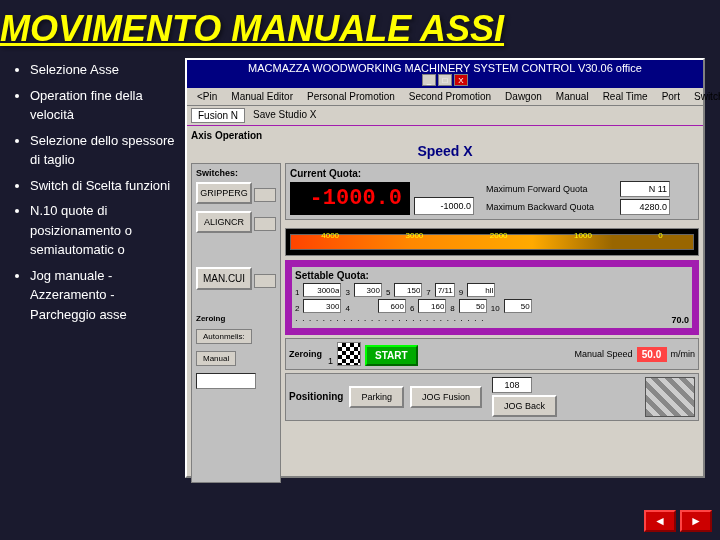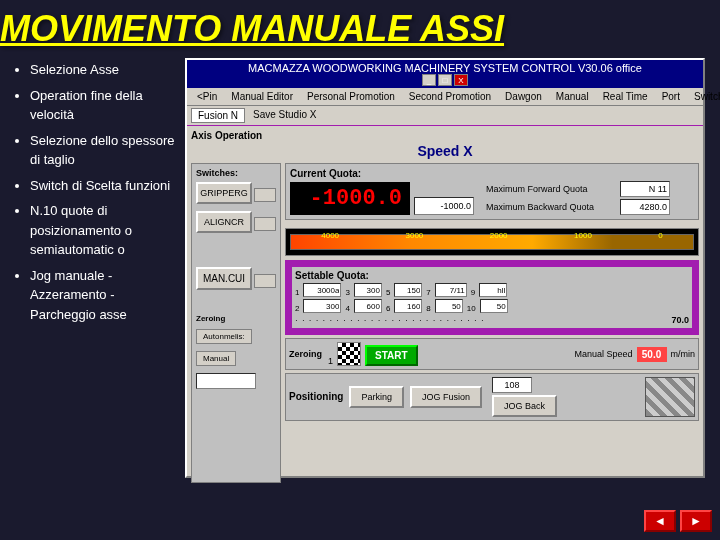--- a/index.html
+++ b/index.html
@@ -513,30 +513,30 @@
           <div class="section-label">Settable Quota:</div>
 
           <div class="row-flex" style="margin-bottom:2px;">
             <span class="tiny-label">1</span>
             <input type="text" class="tiny-input" style="width: 38px;" value="3000a">
             <span class="tiny-label">3</span>
             <input type="text" class="tiny-input" style="width: 28px;" value="300">
             <span class="tiny-label">5</span>
             <input type="text" class="tiny-input" style="width: 28px;" value="150">
             <span class="tiny-label">7</span>
-            <input type="text" class="tiny-input" style="width: 32px;" value="7/11">
+            <input type="text" class="tiny-input" style="width: 20px;" value="7/11">
             <span class="tiny-label">9</span>
             <input type="text" class="tiny-input" style="width: 28px;" value="hll">
           </div>
 
           <div class="row-flex">
             <span class="tiny-label">2</span>
             <input type="text" class="tiny-input" style="width: 38px;" value="300">
             <span class="tiny-label">4</span>
-            <input type="text" class="tiny-input" style="width: 28px;" value="600">
+            <input type="text" class="tiny-input" style="width: 28px; margin-left: 24px;" value="600">
             <span class="tiny-label">6</span>
             <input type="text" class="tiny-input" style="width: 28px;" value="160">
             <span class="tiny-label">8</span>
             <input type="text" class="tiny-input" style="width: 28px;" value="50">
             <span class="tiny-label">10</span>
             <input type="text" class="tiny-input" style="width: 28px;" value="50">
           </div>
 
           <div class="row-flex" style="margin-top:2px;">
             <span style="font-size:8px; flex:1; letter-spacing:1px;">· · · · · · · · · · · · · · · · · · · · · · · · · · · ·</span>

